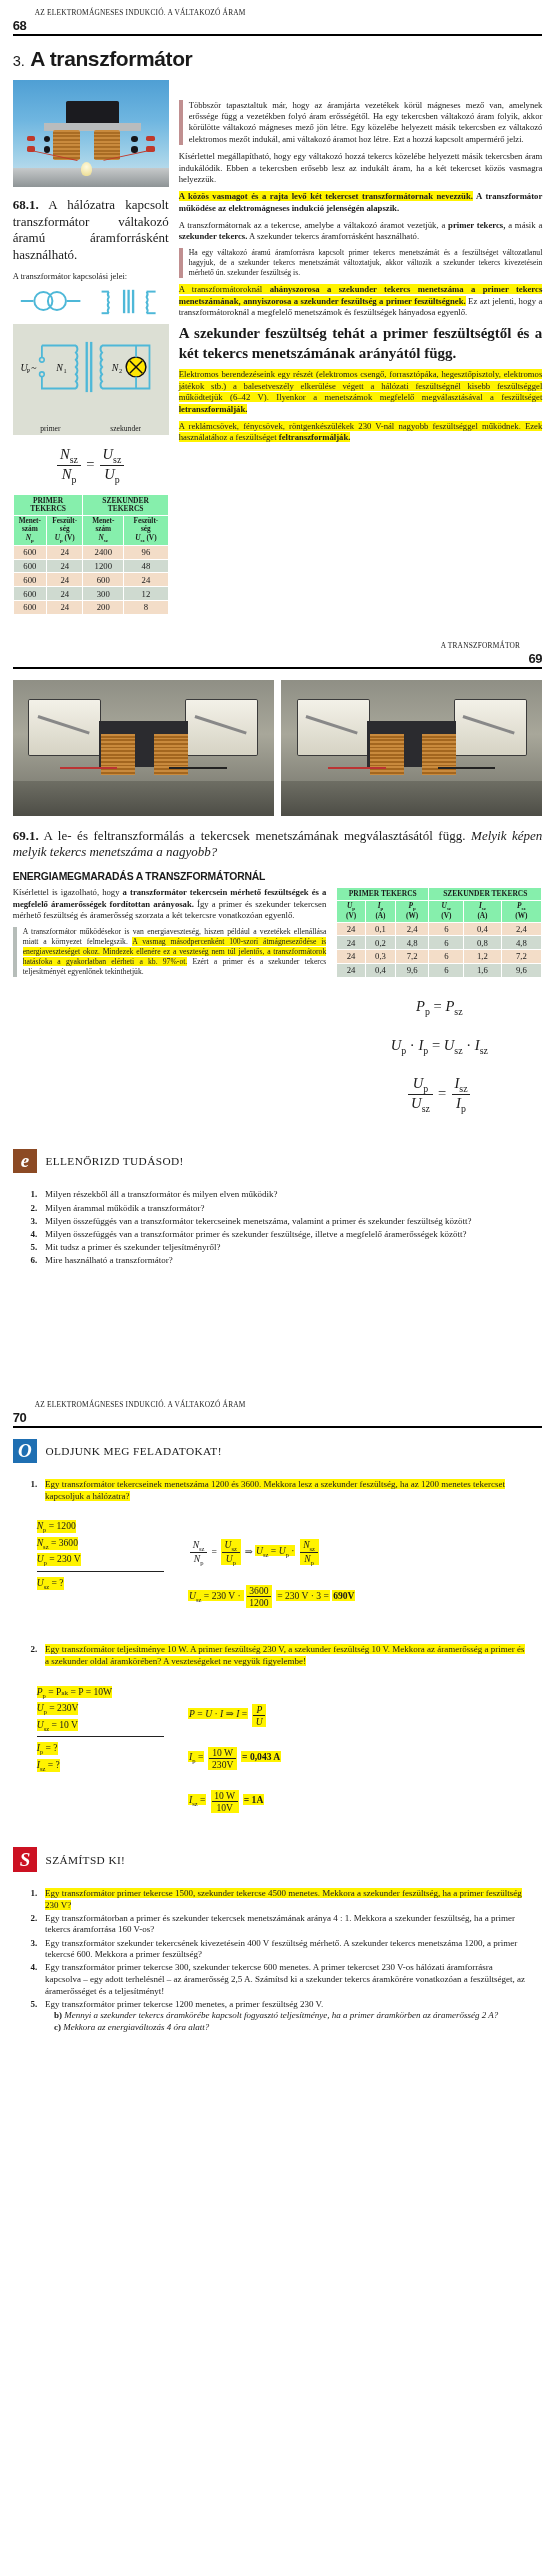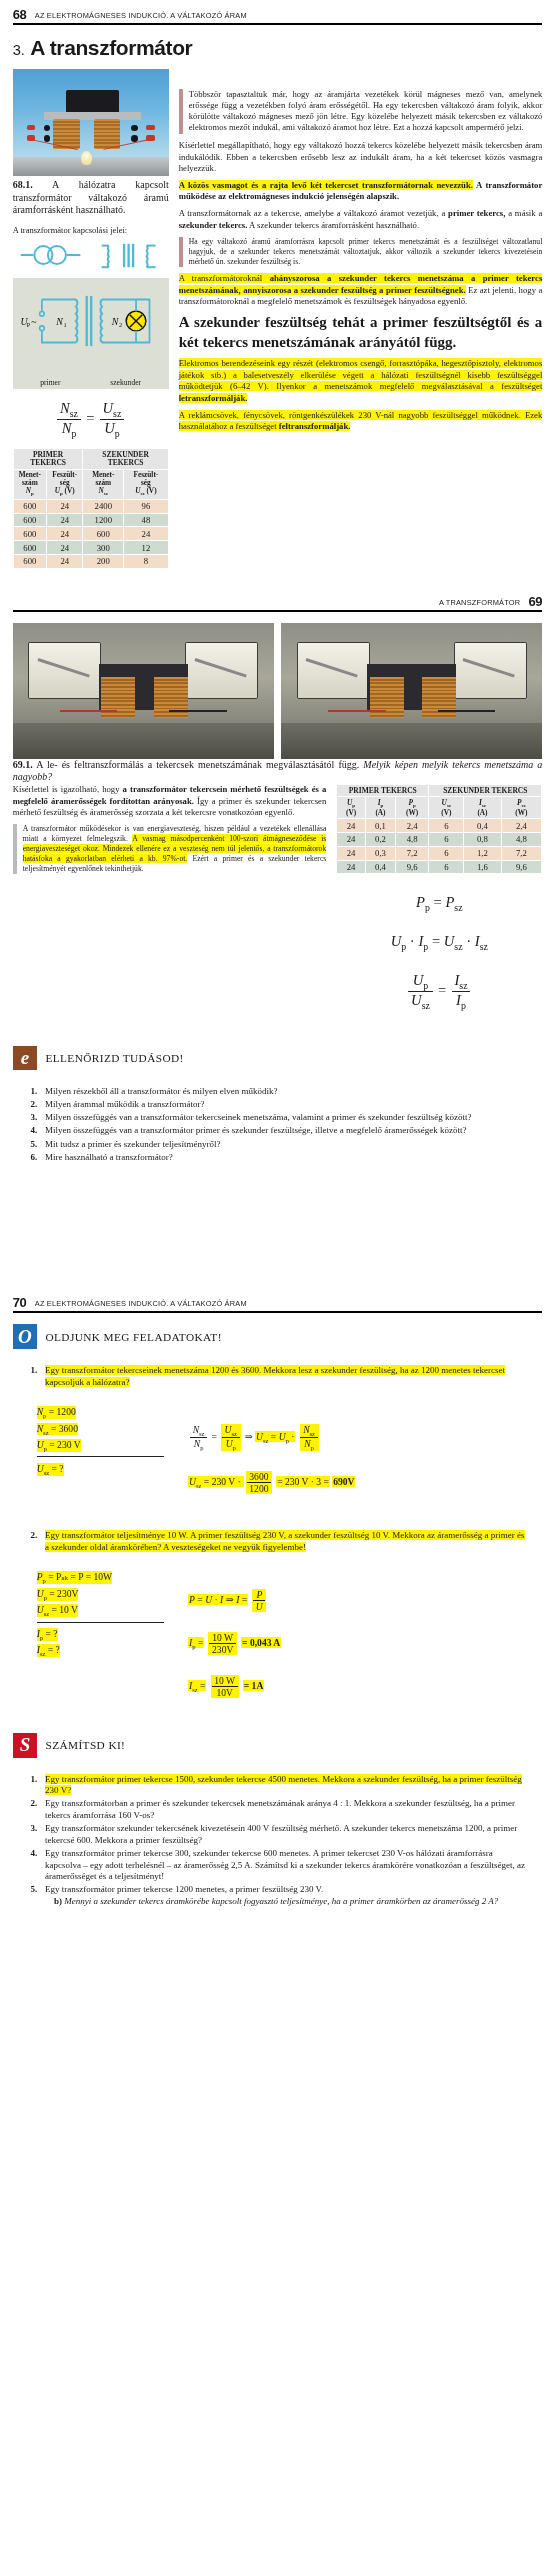--- a/index.html
+++ b/index.html
@@ -31,24 +31,24 @@
   .runhead.right { justify-content: flex-end; }
   .folio {
     font-family: "Liberation Sans", sans-serif;
     font-weight: bold;
     font-size: 13px;
     letter-spacing: -0.3px;
     line-height: 1;
     padding-bottom: 0.9px;
   }
   .runtitle {
-    font-family: Liberation Sans, sans-serif;
+    font-family: Liberation Serif, serif;
     font-size: 7.4px;
     letter-spacing: 0.2px;
-    padding-bottom: 2px;
+    padding-bottom: 16px;
     text-transform: uppercase;
   }
   
   .sectitle {
     font-family: "Liberation Sans", sans-serif;
     margin: 11px 0 9px 0;
     display: flex;
     align-items: baseline;
     gap: 5.5px;
   }
@@ -115,23 +115,23 @@
     background: radial-gradient(circle at 50% 35%, #fffbe0, #e9d98a);
     border-radius: 50% 50% 40% 40%;
   }
   .photo .wire {
     position:absolute; border-top: 1.5px solid #c0392b; width: 30%;
   }
   .photo .wire.w1 { left: 12%; top: 70%; transform: rotate(12deg); }
   .photo .wire.w2 { right: 12%; top: 70%; transform: rotate(-12deg); }
 
   .figcap {
-    font-size: 10px;
+    font-size: 13px;
     line-height: 1.27;
-    margin-top: 3px;
+    margin-top: 10px;
     text-align: justify;
   }
   .figcap b { font-weight: bold; }
   .figcap i { font-style: italic; }
 
   .lead-in {
     font-size: 8.5px;
     line-height: 1.3;
     margin-top: 8.2px;
     margin-bottom: 3.6px;
@@ -171,21 +171,21 @@
     width: 100%;
     font-family: "Liberation Serif", serif;
     font-size: 8.2px;
     text-align: center;
   }
   table.tbl th, table.tbl td {
     border: 0.9px solid #fff;
     padding: 1.4px 0.9px;
   }
   table.tbl thead th {
-    background: #e5e5e5;
+    background: #86efac;
     font-weight: bold;
     font-size: 7.5px;
     line-height: 1.12;
   }
   table.tbl thead th.sub {
     font-size: 7.3px;
   }
   table.tbl tbody td { background: #cfdad0; font-size: 8.7px; }
   table.tbl tbody tr.alt td { background: #f3ddc8; }
 
@@ -602,26 +602,27 @@
       <div class="meter m2"></div>
       <div class="tcore"></div>
       <div class="tcoil a"></div>
       <div class="tcoil b"></div>
       <div class="lead l1"></div>
       <div class="lead l2"></div>
       <div class="bench"></div>
     </div>
   </div>
 
-  <div class="figcap" style="font-size:10px;margin-top:0">
+  <div class="figcap" style="font-size:13px;margin-top:12px">
     <b>69.1.</b>
     <span>A le- és feltranszformálás a tekercsek menetszámának megválasztásától függ.</span>
     <i>Melyik képen melyik tekercs menetszáma a nagyobb?</i>
   </div>
 
+  <div class="subhead">ENERGIAMEGMARADÁS A TRANSZFORMÁTORNÁL</div>
 
   <div class="cols">
     <div style="flex:1 1 auto">
       <p class="body-text">
         <span>Kísérlettel is igazolható, hogy </span><b>a transzformátor tekercsein mérhető feszültségek és a megfelelő áramerősségek fordítottan arányosak.</b><span> Így a primer és szekunder tekercsen mérhető feszültség és áramerősség szorzata a két tekercsre vonatkozóan egyenlő.</span>
       </p>
       <div class="note">
         <div class="bar grey"></div>
         <div class="ntext">
           <span>A transzformátor működésekor is van energiaveszteség, hiszen például a vezetékek ellenállása miatt a környezet felmelegszik. </span><span class="hl">A vasmag másodpercenként 100-szori átmágneseződése is energiaveszteséget okoz. Mindezek ellenére ez a veszteség nem túl jelentős, a transzformátorok hatásfoka a gyakorlatban elérheti a kb. 97%-ot.</span><span> Ezért a primer és a szekunder tekercs teljesítményét egyenlőnek tekinthetjük.</span>
@@ -840,18 +841,19 @@
     </li>
     <li>
       <span>Egy transzformátor szekunder tekercsének kivezetésein 400 V feszültség mérhető. A szekunder tekercs menetszáma 1200, a primer tekercsé 600. Mekkora a primer feszültség?</span>
     </li>
     <li>
       <span>Egy transzformátor primer tekercse 300, szekunder tekercse 600 menetes. A primer tekercset 230 V-os hálózati áramforrásra kapcsolva – egy adott terhelésnél – az áramerősség 2,5 A. Számítsd ki a szekunder tekercs áramkörére vonatkozóan a feszültséget, az áramerősséget és a teljesítményt!</span>
     </li>
     <li>
       <span>Egy transzformátor primer tekercse 1200 menetes, a primer feszültség 230 V.</span>
       <span class="sub"><b>b)</b> <span>Mennyi a szekunder tekercs áramkörébe kapcsolt fogyasztó teljesítménye, ha a primer áramkörben az áramerősség 2 A?</span></span>
+      <span class="sub"><b>c)</b> <span>Mekkora az energiaváltozás 4 óra alatt?</span></span>
     </li>
   </ol>
 
   <div style="height:27px"></div>
 </div>
 
 
 </body></html>

